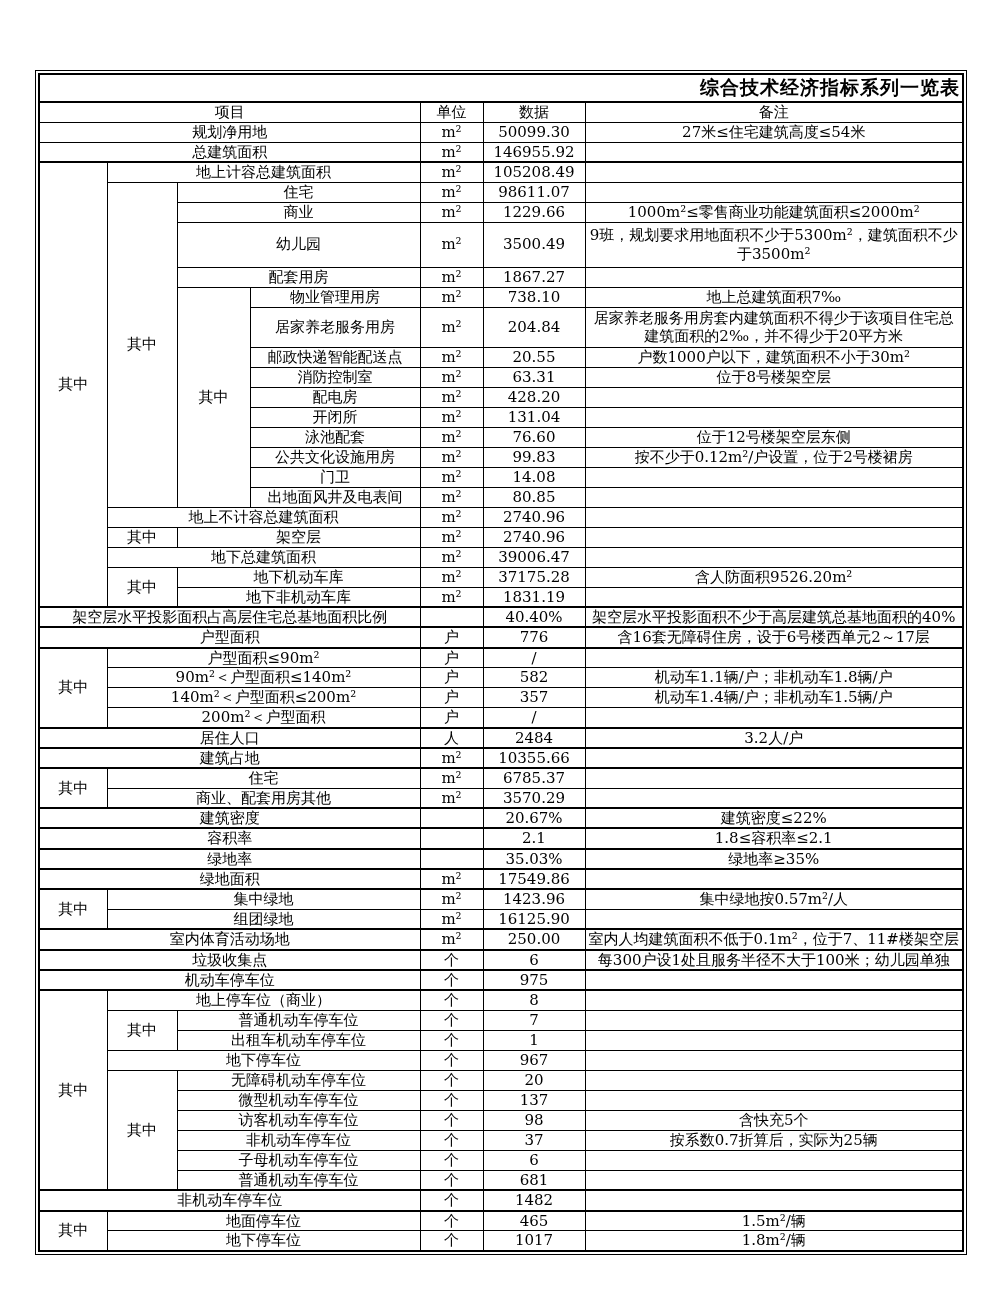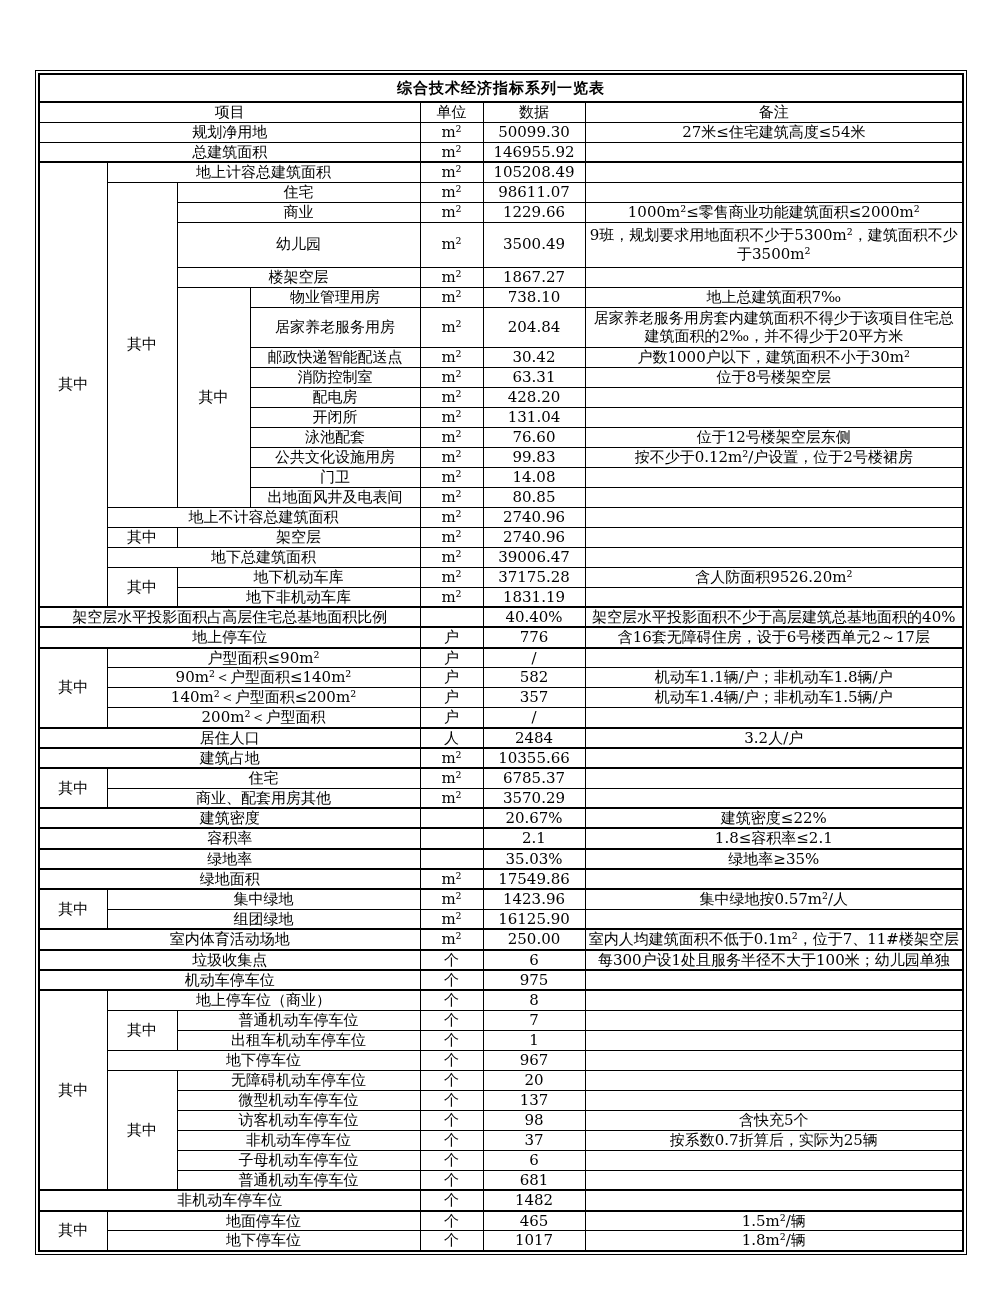--- a/index.html
+++ b/index.html
@@ -16,22 +16,22 @@
     border-collapse:collapse; table-layout:fixed;
     width:924px; border:2.5px solid #000;
   }
   td {
     border:1px solid #000; text-align:center; vertical-align:middle;
     font-size:15px; line-height:1.22; height:20px; padding:0 2px;
     overflow:visible;
   }
   tr.sec td { border-top:2px solid #000; }
   td.title {
-    font-size:15px; font-weight:bold; height:28px;
-    border-bottom:2.5px solid #000; letter-spacing:1px;
+    font-size:19px; font-weight:bold; height:28px;
+    border-bottom:2.5px solid #000; letter-spacing:1px;text-align:right;
   }
   td.it, td.aw { white-space:nowrap; }
   td.nw { white-space:nowrap; padding:0; }
   tr.h45 td { height:45px; }
   tr.h40 td { height:40px; }
 </style>
 </head>
 <body>
 
 <div class="frame">
@@ -88,42 +88,42 @@
     <td>1229.66</td>
     <td>1000m²≤零售商业功能建筑面积≤2000m²</td>
   </tr>
   <tr class="h45">
     <td class="it" colspan="2">幼儿园</td>
     <td>m²</td>
     <td>3500.49</td>
     <td>9班，规划要求用地面积不少于5300m²，建筑面积不少于3500m²</td>
   </tr>
   <tr>
-    <td class="it" colspan="2">楼架空层</td>
+    <td class="it" colspan="2">配套用房</td>
     <td>m²</td>
     <td>1867.27</td>
     <td></td>
   </tr>
   <tr>
     <td class="aw" rowspan="10">其中</td>
     <td class="it">物业管理用房</td>
     <td>m²</td>
     <td>738.10</td>
     <td>地上总建筑面积7‰</td>
   </tr>
   <tr class="h40">
     <td class="it">居家养老服务用房</td>
     <td>m²</td>
     <td>204.84</td>
     <td>居家养老服务用房套内建筑面积不得少于该项目住宅总建筑面积的2‰，并不得少于20平方米</td>
   </tr>
   <tr>
     <td class="it">邮政快递智能配送点</td>
     <td>m²</td>
-    <td>30.42</td>
+    <td>20.55</td>
     <td class="nw">户数1000户以下，建筑面积不小于30m²</td>
   </tr>
   <tr>
     <td class="it">消防控制室</td>
     <td>m²</td>
     <td>63.31</td>
     <td>位于8号楼架空层</td>
   </tr>
   <tr>
     <td class="it">配电房</td>
@@ -193,21 +193,21 @@
     <td>1831.19</td>
     <td></td>
   </tr>
   <tr class="sec">
     <td class="it" colspan="4">架空层水平投影面积占高层住宅总基地面积比例</td>
     <td></td>
     <td>40.40%</td>
     <td class="nw">架空层水平投影面积不少于高层建筑总基地面积的40%</td>
   </tr>
   <tr class="sec">
-    <td class="it" colspan="4">地上停车位</td>
+    <td class="it" colspan="4">户型面积</td>
     <td>户</td>
     <td>776</td>
     <td class="nw">含16套无障碍住房，设于6号楼西单元2～17层</td>
   </tr>
   <tr class="sec">
     <td class="aw" rowspan="4">其中</td>
     <td class="it" colspan="3">户型面积≤90m²</td>
     <td>户</td>
     <td>/</td>
     <td></td>

